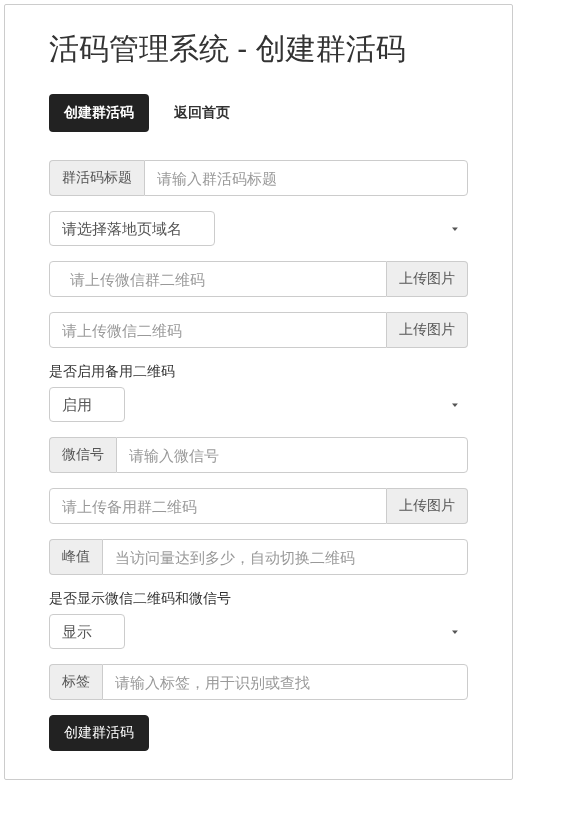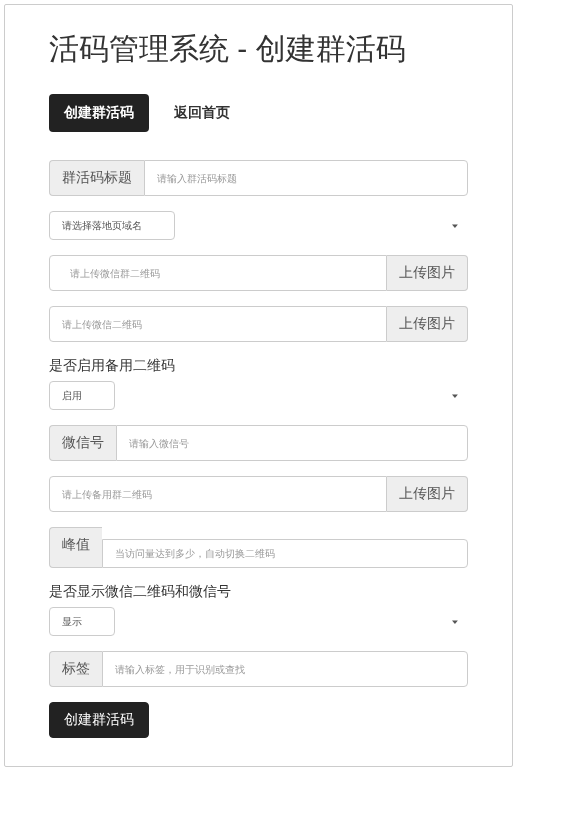--- a/index.html
+++ b/index.html
@@ -66,21 +66,21 @@
       border-radius: 0 4px 4px 0;
       border-left: none;
     }
     .input-group-addon.left {
       border-right: none;
     }
     .form-control {
       flex: 1;
       border: 1px solid #ccc;
       padding: 8px 12px;
-      font-size: 10px;
+      font-size: 15px;
       color: #555;
       border-radius: 4px;
       background: #fff;
       outline: none;
       min-width: 0;
     }
     .input-group .form-control:first-child {
       border-radius: 4px 0 0 4px;
     }
     .input-group .form-control:not(:first-child):not(:last-child) {
@@ -201,21 +201,21 @@
     <div class="input-group">
       <input type="text" class="form-control" readonly="" style="border-radius: 4px 0px 0px 4px;" placeholder="请上传备用群二维码">
       <span class="input-group-addon right upload-btn">上传图片</span>
     </div>
   </div>
 
   
   <div class="form-group">
     <div class="input-group">
       <span class="input-group-addon left">峰值</span>
-      <input type="text" class="form-control" style="border-radius: 0px 4px 4px 0px; margin-top: 12px;" placeholder="当访问量达到多少，自动切换二维码">
+      <input type="text" class="form-control" style="border-radius: 0px 4px 4px 0px;" placeholder="当访问量达到多少，自动切换二维码">
     </div>
   </div>
 
   
   <div class="form-group">
     <label class="block-label">是否显示微信二维码和微信号</label>
     <div class="select-wrapper">
       <select class="form-control">
         <option>显示</option>
       </select>

